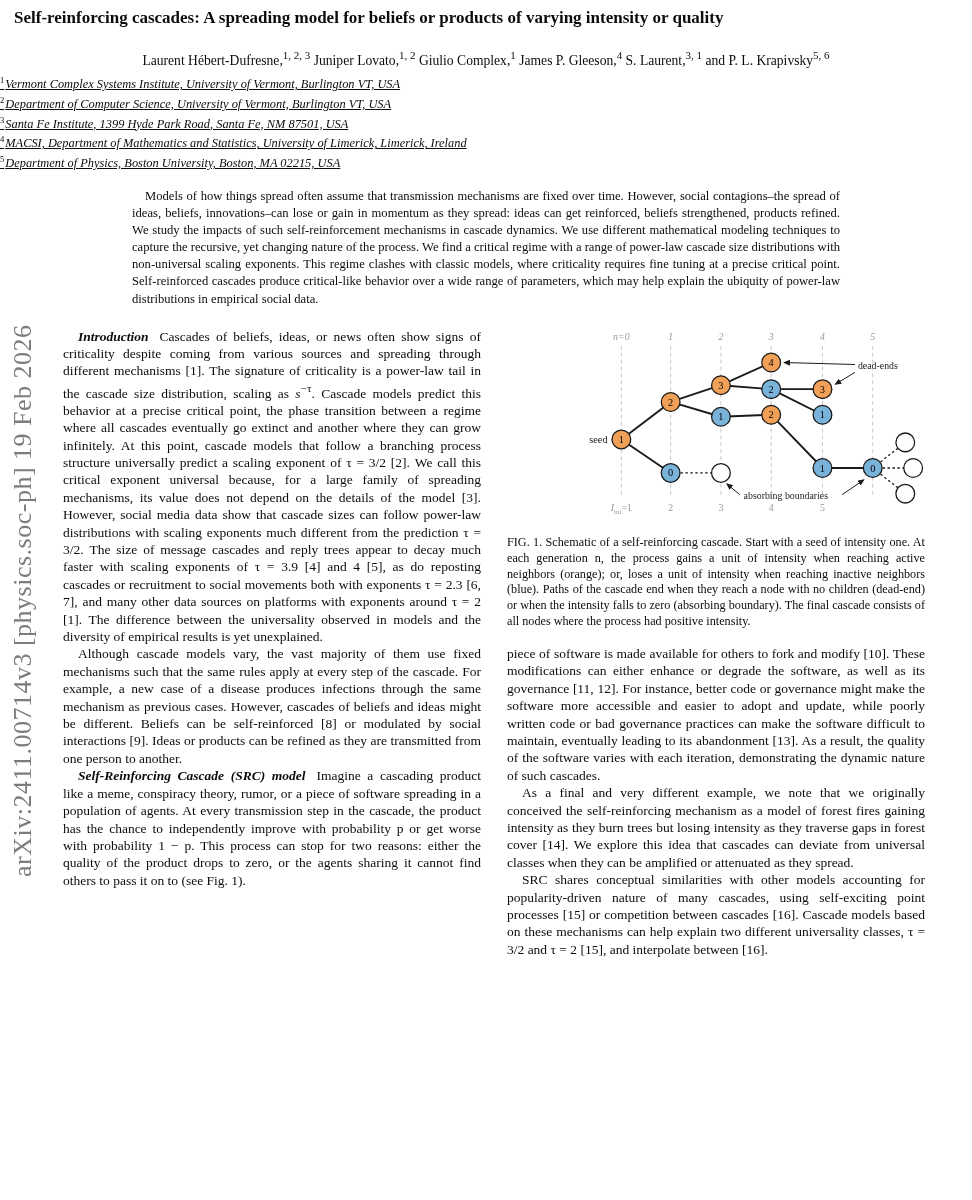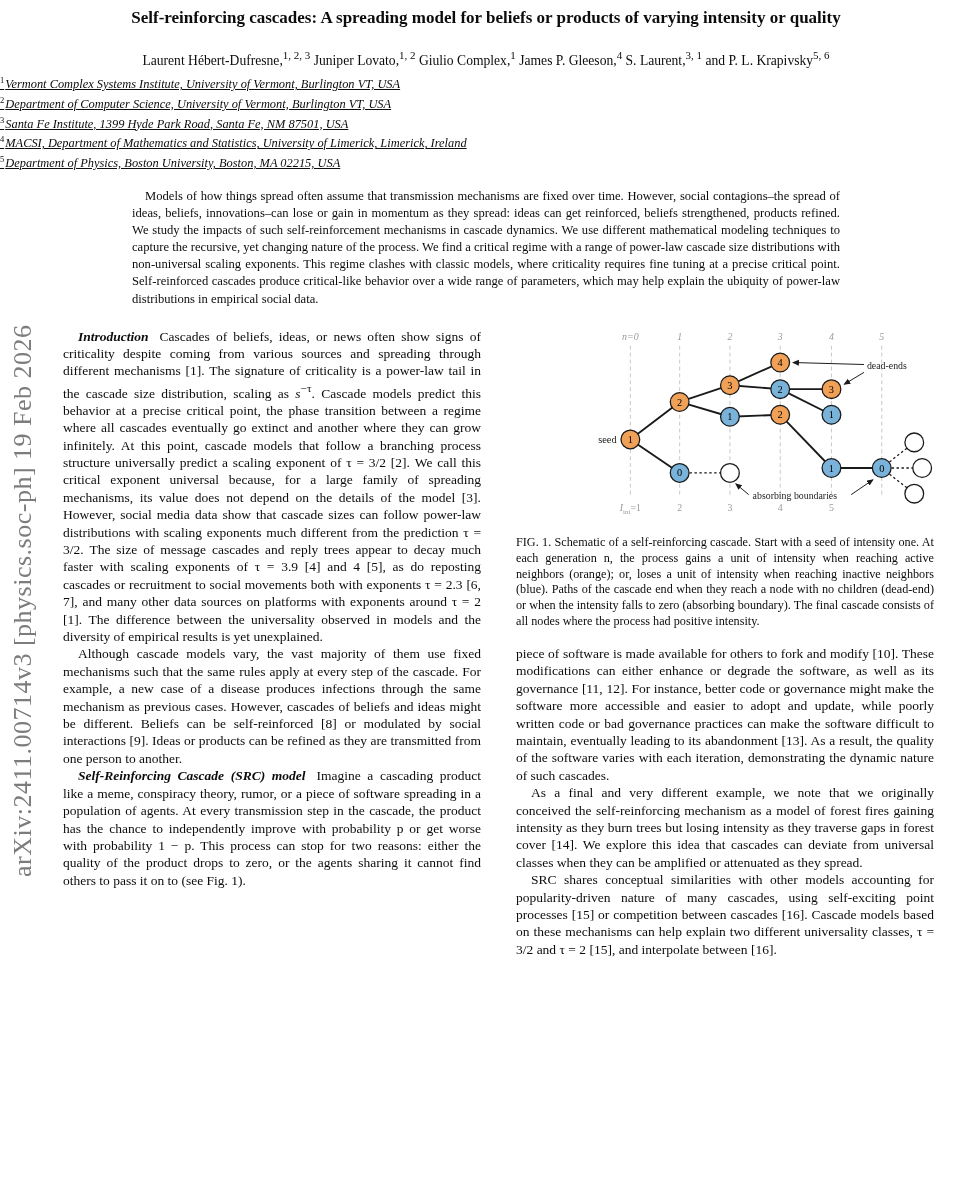--- a/index.html
+++ b/index.html
@@ -21,21 +21,21 @@
     font-size:26px;
     letter-spacing:0.5px;
     color:#7c7c7c;
     font-family:"Liberation Serif", serif;
     white-space:nowrap;
   }
   h1.paper-title{
     margin:8px 14px 0;
     font-size:17px;
     font-weight:bold;
-    text-align:center;
+    text-align:left;
     line-height:1.15;
   }
   .authors{
     margin-top:22px;
     text-align:center;
     font-size:13.6px;
   }
   .authors sup{font-size:11px;}
   .affils{
     margin-top:5px;
@@ -49,21 +49,21 @@
   .abstract{
     width:708px;
     margin:15px auto 0;
     font-size:12.6px;
     line-height:1.36;
     text-align:justify;
     text-indent:13px;
   }
   .cols{
     display:flex;
-    gap:35px;
+    gap:26px;
     padding:0 48px 0 63px;
     margin-top:20px;
   }
   .col{flex:0 0 418px;width:418px;}
   .para{
     margin:0;
     font-size:13.5px;
     line-height:17.4px;
     text-align:justify;
     text-indent:15px;

